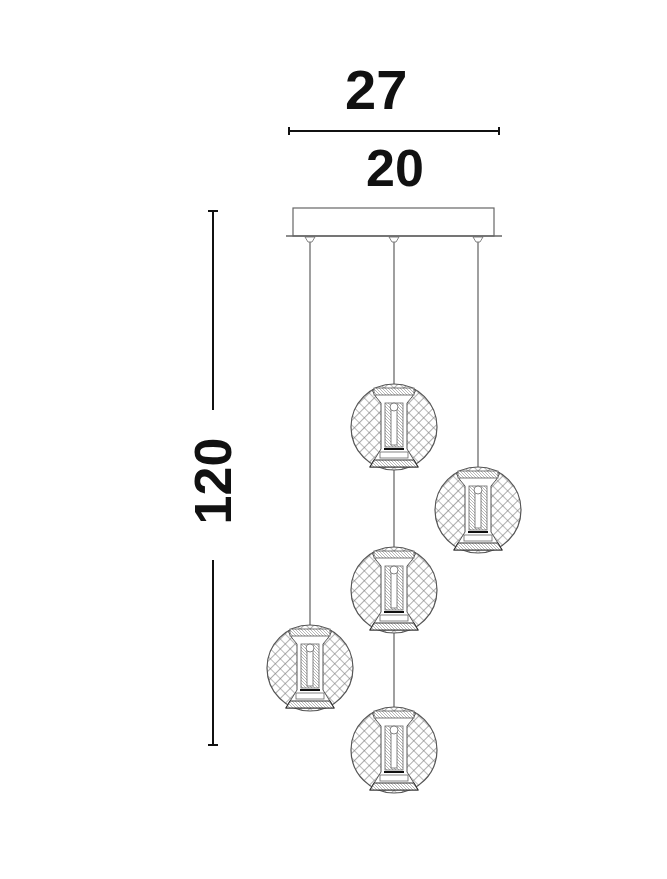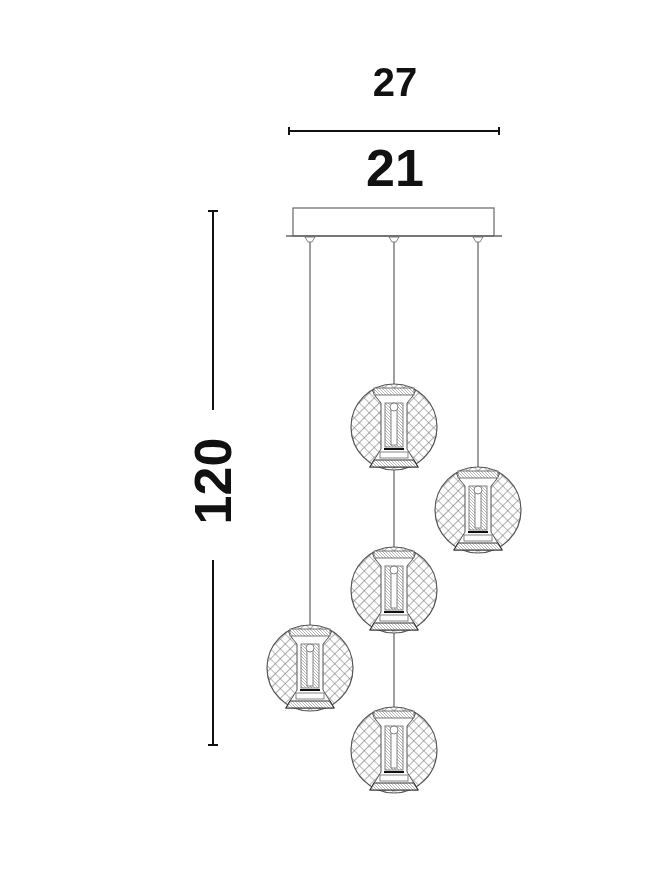--- a/index.html
+++ b/index.html
@@ -1,27 +1,27 @@
 <!DOCTYPE html>
 <html><head>
 <meta charset="utf-8">
 <style>
   html, body { margin:0; padding:0; background:#ffffff; }
   body { width:667px; height:879px; position:relative; overflow:hidden; font-family:"Liberation Sans", sans-serif; }
   .dim-label { position:absolute; color:#111; font-weight:bold; font-family:"Liberation Sans", sans-serif; line-height:1; }
-  #dim-top { left:345px; top:62px; width:100px; text-align:center; font-size:40px; }
+  #dim-top { left:345px; top:62px; width:100px; font-size:56px; }
   #dim-mid { left:345px; top:142px; width:100px; text-align:center; font-size:52px; }
   #dim-height { left:158px; top:455px; width:110px; text-align:center; font-size:52px; transform:rotate(-90deg); transform-origin:center center; }
   svg#drawing { position:absolute; left:0; top:0; }
 </style>
 </head>
 <body>
 
 <div class="dim-label" id="dim-top">27</div>
-<div class="dim-label" id="dim-mid">21</div>
+<div class="dim-label" id="dim-mid">20</div>
 <div class="dim-label" id="dim-height">120</div>
 
 <svg id="drawing" width="667" height="879" viewBox="0 0 667 879">
   <defs>
     <pattern id="mesh" width="7" height="7" patternUnits="userSpaceOnUse" patternTransform="rotate(45)">
       <rect width="7" height="7" fill="#fff"></rect>
       <path d="M0 0 L0 7 M0 0 L7 0" stroke="#777" stroke-width="1.2"></path>
     </pattern>
     <pattern id="hatch" width="3" height="3" patternUnits="userSpaceOnUse">
       <rect width="3" height="3" fill="#fff"></rect>

